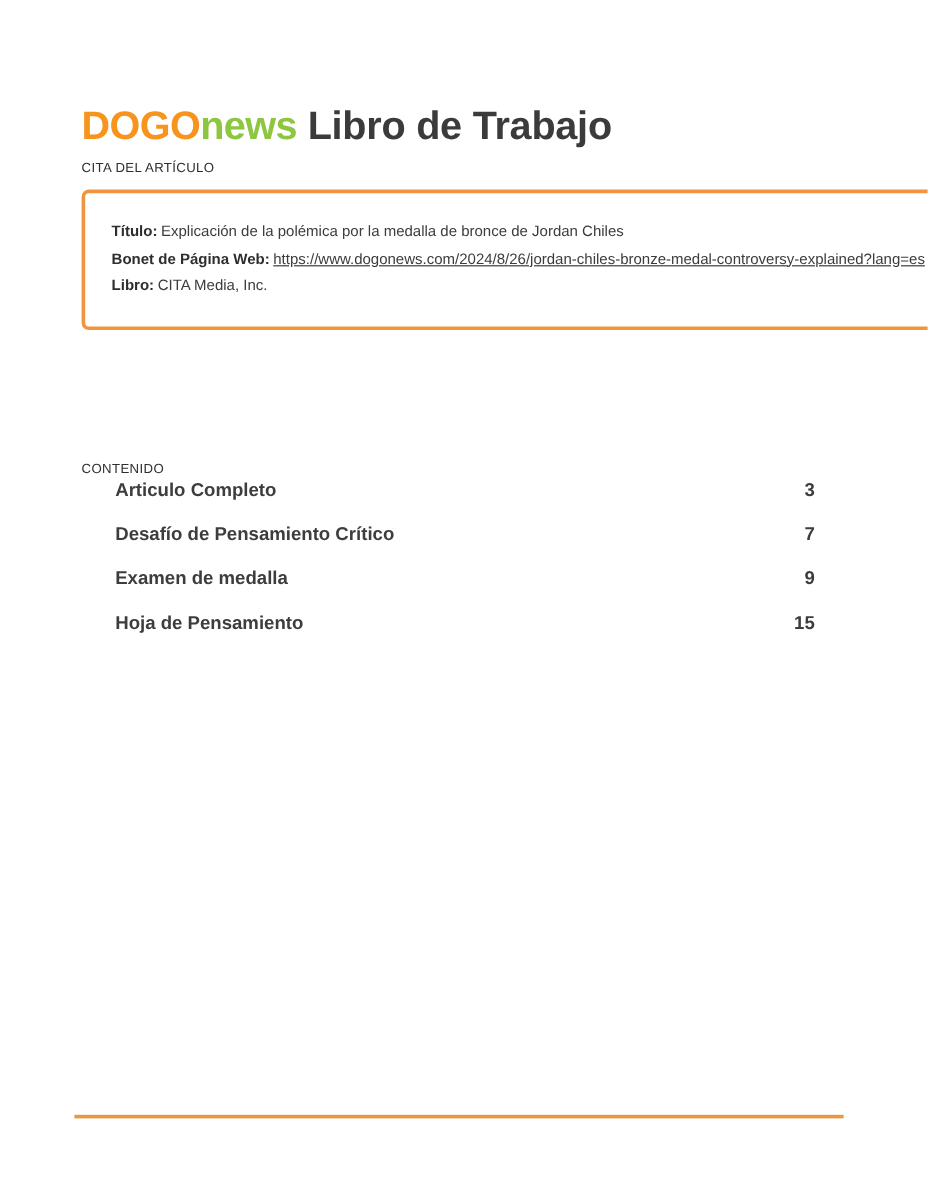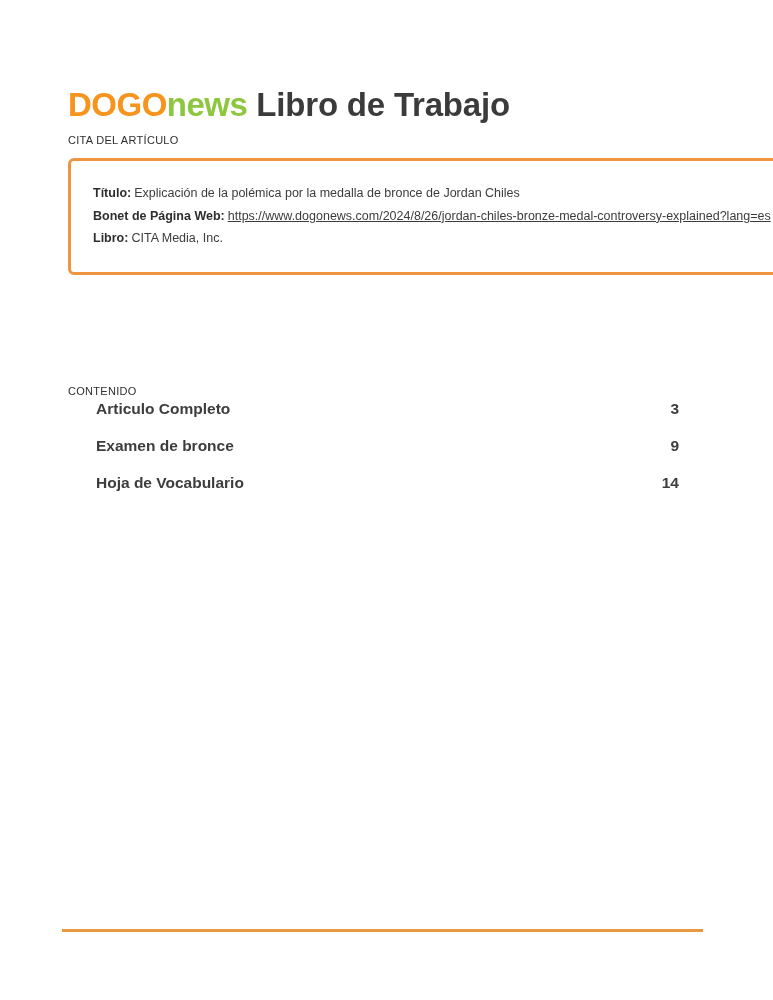--- a/index.html
+++ b/index.html
@@ -98,24 +98,28 @@
   </div>
 
   <div class="section-label label-contenido">CONTENIDO</div>
 
   <div class="toc">
     <div class="toc-row">
       <span class="toc-label">Articulo Completo</span>
       <span class="toc-page">3</span>
     </div>
     <div class="toc-row">
-      <span class="toc-label">Examen de bronce</span>
+      <span class="toc-label">Desafío de Pensamiento Crítico</span>
+      <span class="toc-page">7</span>
+    </div>
+    <div class="toc-row">
+      <span class="toc-label">Examen de medalla</span>
       <span class="toc-page">9</span>
     </div>
     <div class="toc-row">
-      <span class="toc-label">Hoja de Vocabulario</span>
-      <span class="toc-page">14</span>
+      <span class="toc-label">Hoja de Pensamiento</span>
+      <span class="toc-page">15</span>
     </div>
   </div>
 
   <hr class="divider">
 
 </div>
 
 </body></html>

